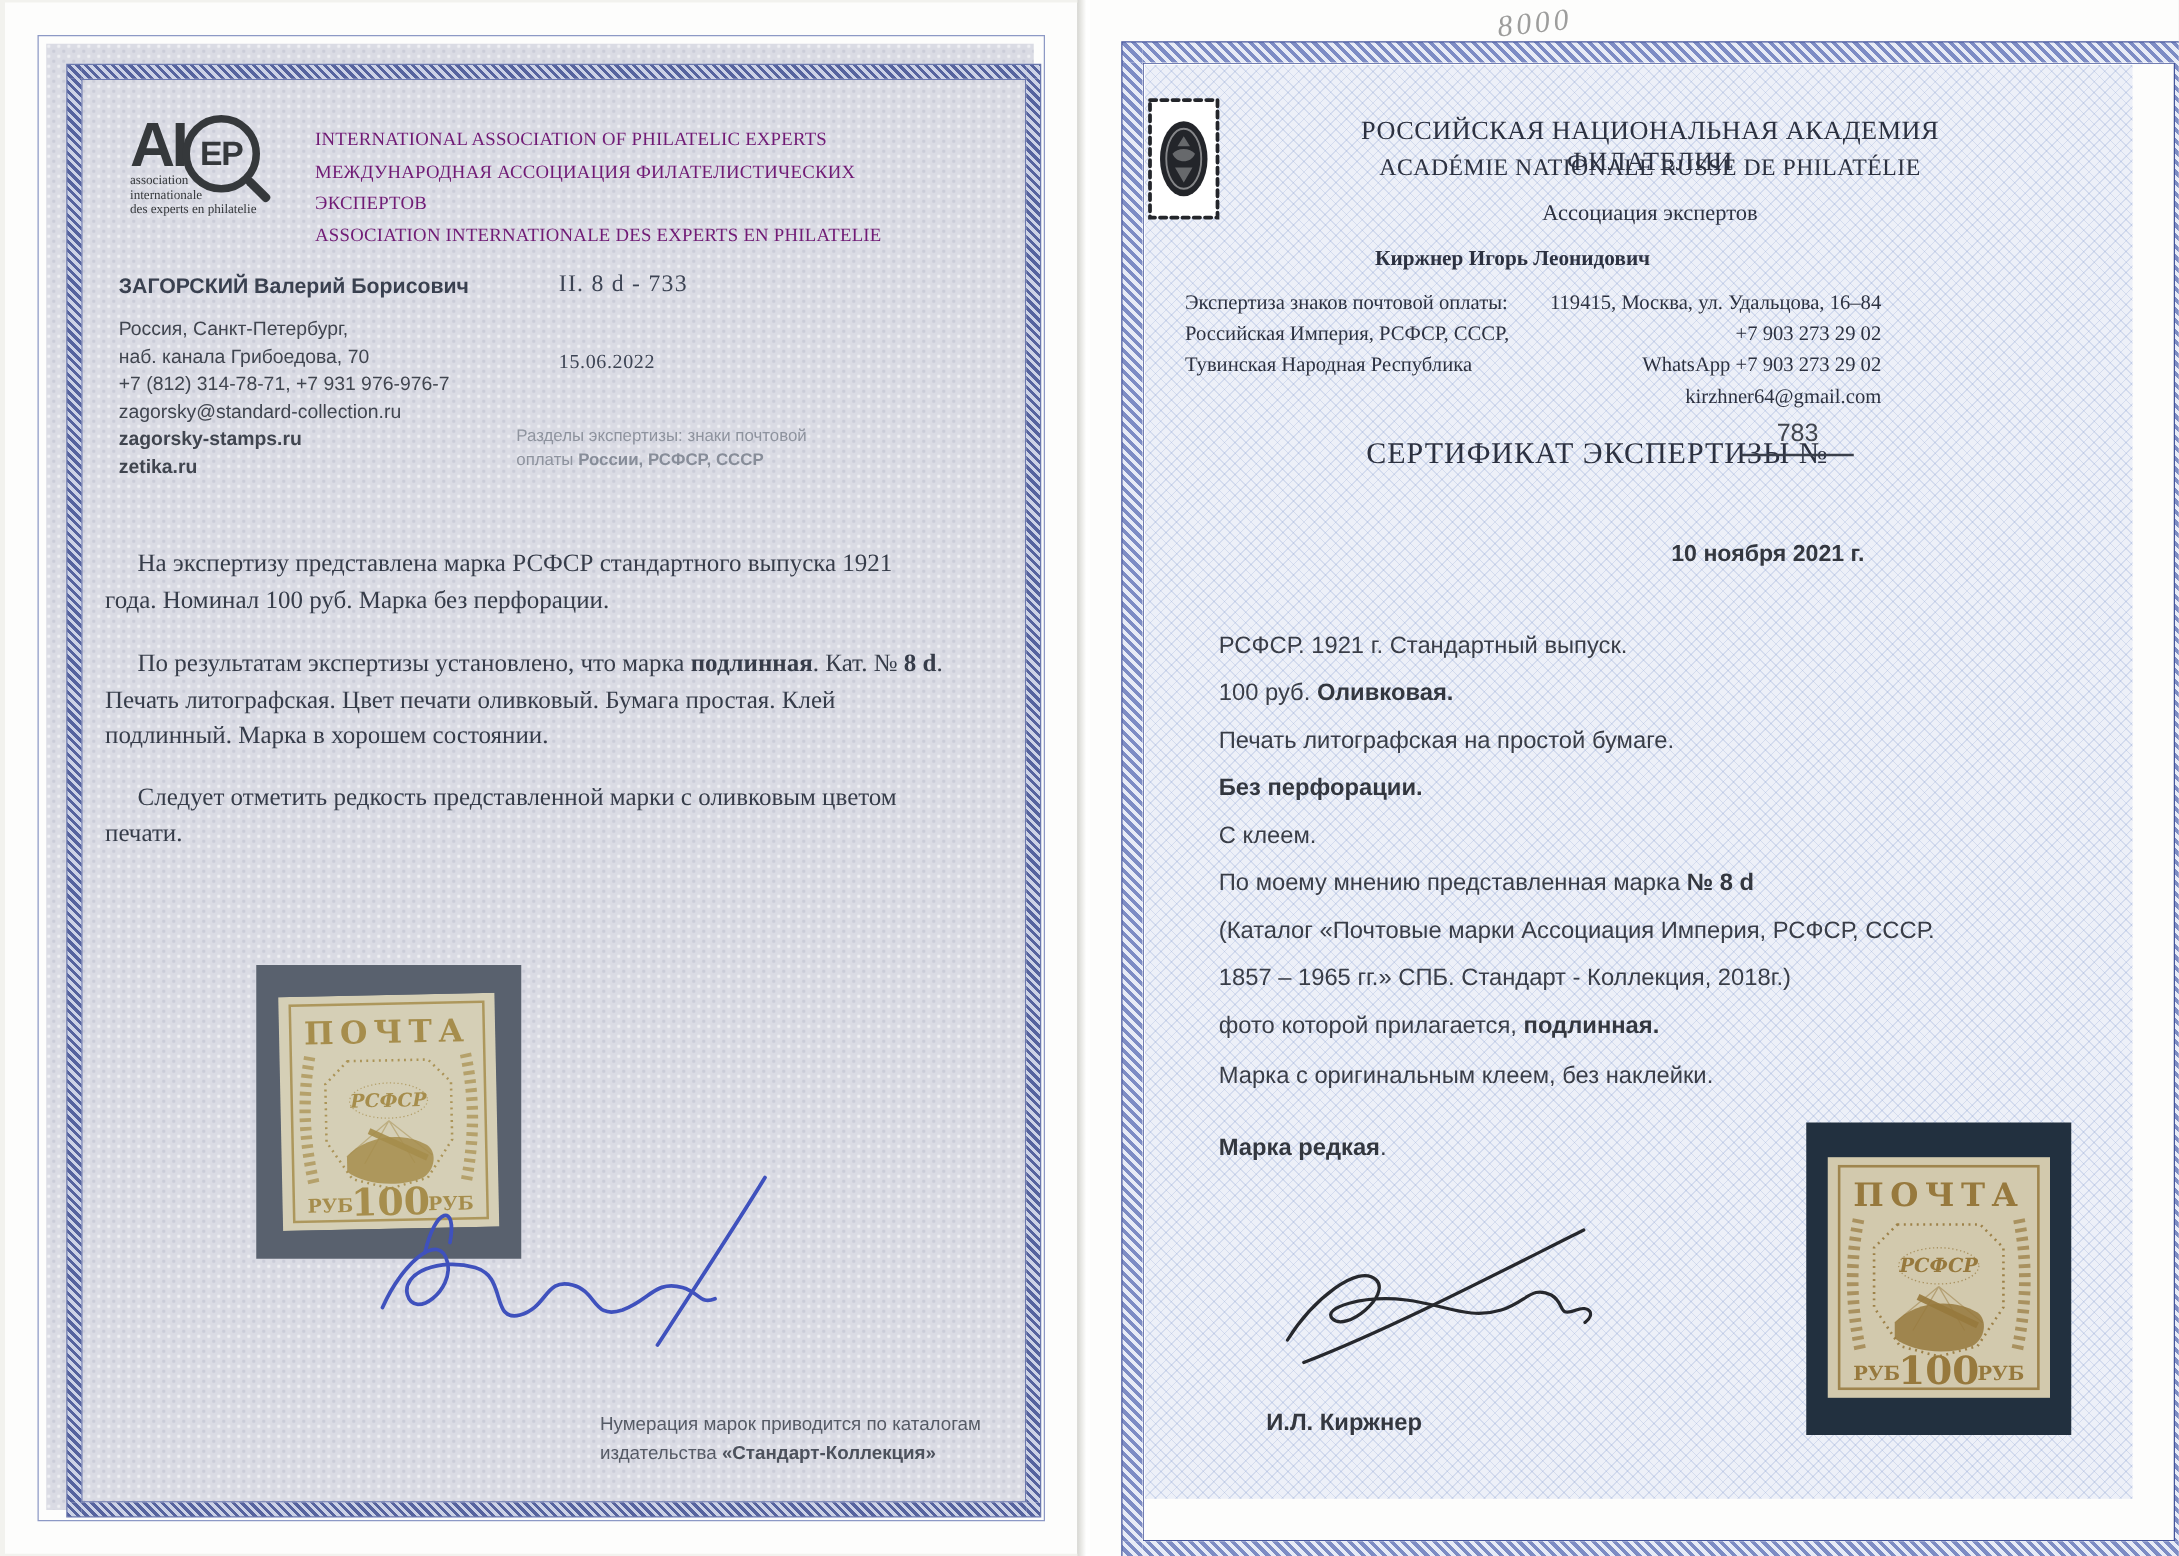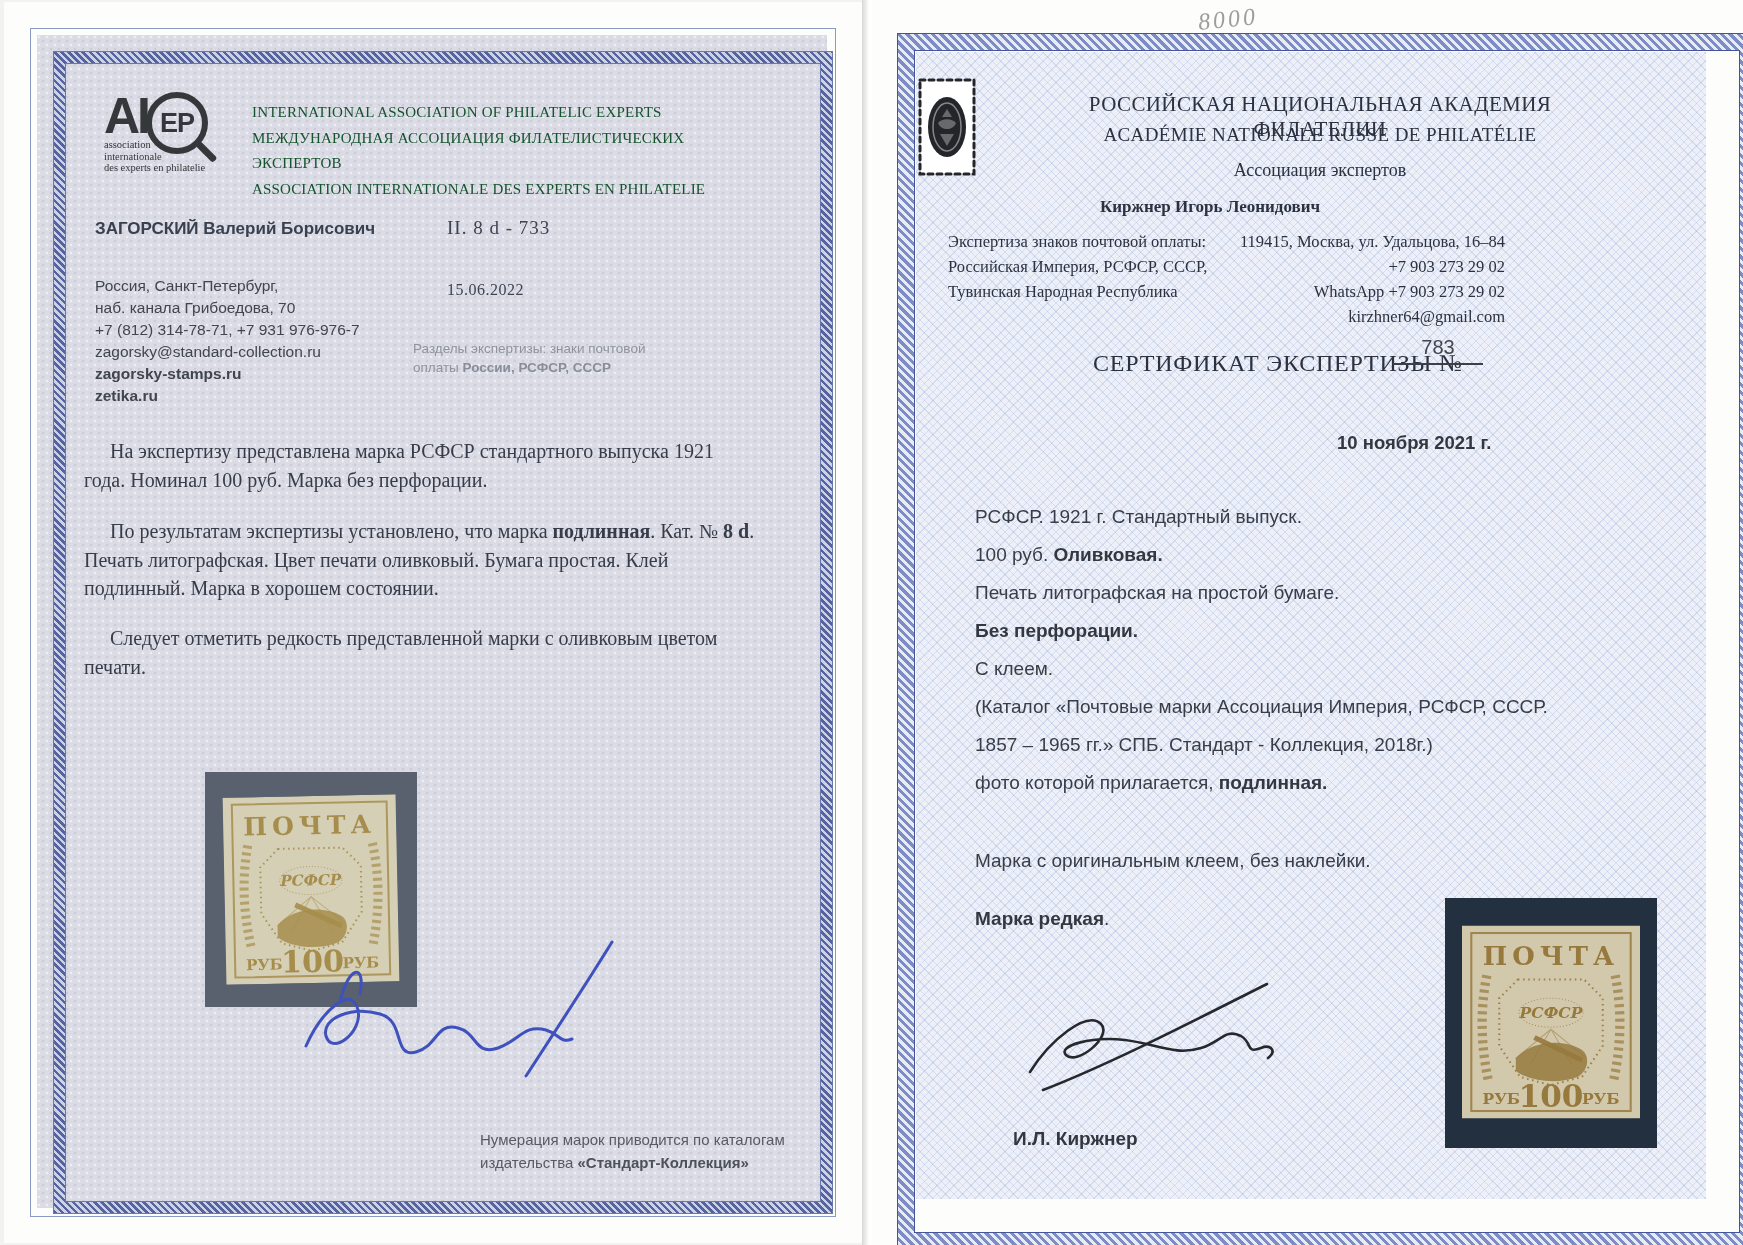--- a/index.html
+++ b/index.html
@@ -31,24 +31,24 @@
   
   .aiep{left:104px;top:92px;display:flex;align-items:flex-start;color:#35383b;}
   .aiep-ai{font-family:"Liberation Sans",sans-serif;font-size:50px;font-weight:800;letter-spacing:-3px;line-height:48px;}
   .aiep-glass{position:relative;width:50px;height:50px;border:6px solid #35383b;border-radius:50%;
     display:flex;align-items:center;justify-content:center;margin-left:-2px;}
   .aiep-glass::after{content:"";position:absolute;width:7px;height:24px;background:#35383b;
     right:-8px;bottom:-16px;transform:rotate(-45deg);border-radius:3px;}
   .aiep-ep{font-family:"Liberation Sans",sans-serif;font-size:27px;font-weight:800;letter-spacing:-1px;}
   .aiep-tagline{left:104px;top:139px;font-family:Liberation Serif, serif;font-size:10.5px;line-height:11.5px;color:#35383b;}
 
-  .lp-org{left:252px;top:100px;width:520px;font-size:15px;line-height:25.5px;color:#14532d;letter-spacing:.2px;}
+  .lp-org{left:252px;top:100px;width:520px;font-size:15px;line-height:25.5px;color:#701a75;letter-spacing:.2px;}
   .lp-name{left:95px;top:219px;font-family:"Liberation Sans",sans-serif;font-weight:700;font-size:17px;color:#39404f;text-align:right;}
   .lp-ref{left:447px;top:217px;font-size:19px;color:#3c4353;letter-spacing:1px;}
-  .lp-address{left:95px;top:253px;font-family:"Liberation Sans",sans-serif;font-size:15.5px;line-height:22px;color:#40454f;margin-top:22px;}
+  .lp-address{left:95px;top:253px;font-family:"Liberation Sans",sans-serif;font-size:15.5px;line-height:22px;color:#40454f;}
   .lp-address .site{font-weight:700;}
   .lp-date{left:447px;top:281px;font-size:16px;color:#3c4353;letter-spacing:.5px;}
   .lp-sections{left:413px;top:339px;font-family:"Liberation Sans",sans-serif;font-size:13.5px;line-height:19px;color:#8e939e;}
   .lp-sections b{font-weight:700;color:#878d99;}
 
   .lp-para{left:84px;width:672px;font-size:20px;line-height:28.5px;color:#363c49;text-indent:26px;}
   .p1{top:417px;} .p2{top:497px;} .p3{top:604px;}
   .lp-para b{font-weight:700;}
 
   .lp-mount{left:205px;top:772px;width:212px;height:235px;background:#59616e;}
@@ -235,20 +235,21 @@
 
 <div class="abs rp-body rp-desc">
   <div>РСФСР. 1921 г. Стандартный выпуск.</div>
   <div><span>100 руб. </span><b>Оливковая.</b></div>
   <div>Печать литографская на простой бумаге.</div>
   <div><b>Без перфорации.</b></div>
   <div>С клеем.</div>
 </div>
 
 <div class="abs rp-body rp-opinion">
+  <div><span>По моему мнению представленная марка </span><b>№ 8 d</b></div>
   <div>(Каталог «Почтовые марки Ассоциация Империя, РСФСР, СССР.</div>
   <div>1857 – 1965 гг.» СПБ. Стандарт - Коллекция, 2018г.)</div>
   <div><span>фото которой прилагается, </span><b>подлинная.</b></div>
 </div>
 
 <div class="abs rp-body rp-gum">Марка с оригинальным клеем, без наклейки.</div>
 <div class="abs rp-body rp-rarity"><b>Марка редкая</b><span>.</span></div>
 
 <svg class="abs sig-right" viewBox="0 0 335 165" xmlns="http://www.w3.org/2000/svg">
   <g fill="none" stroke="#26282d" stroke-width="2.6" stroke-linecap="round">

